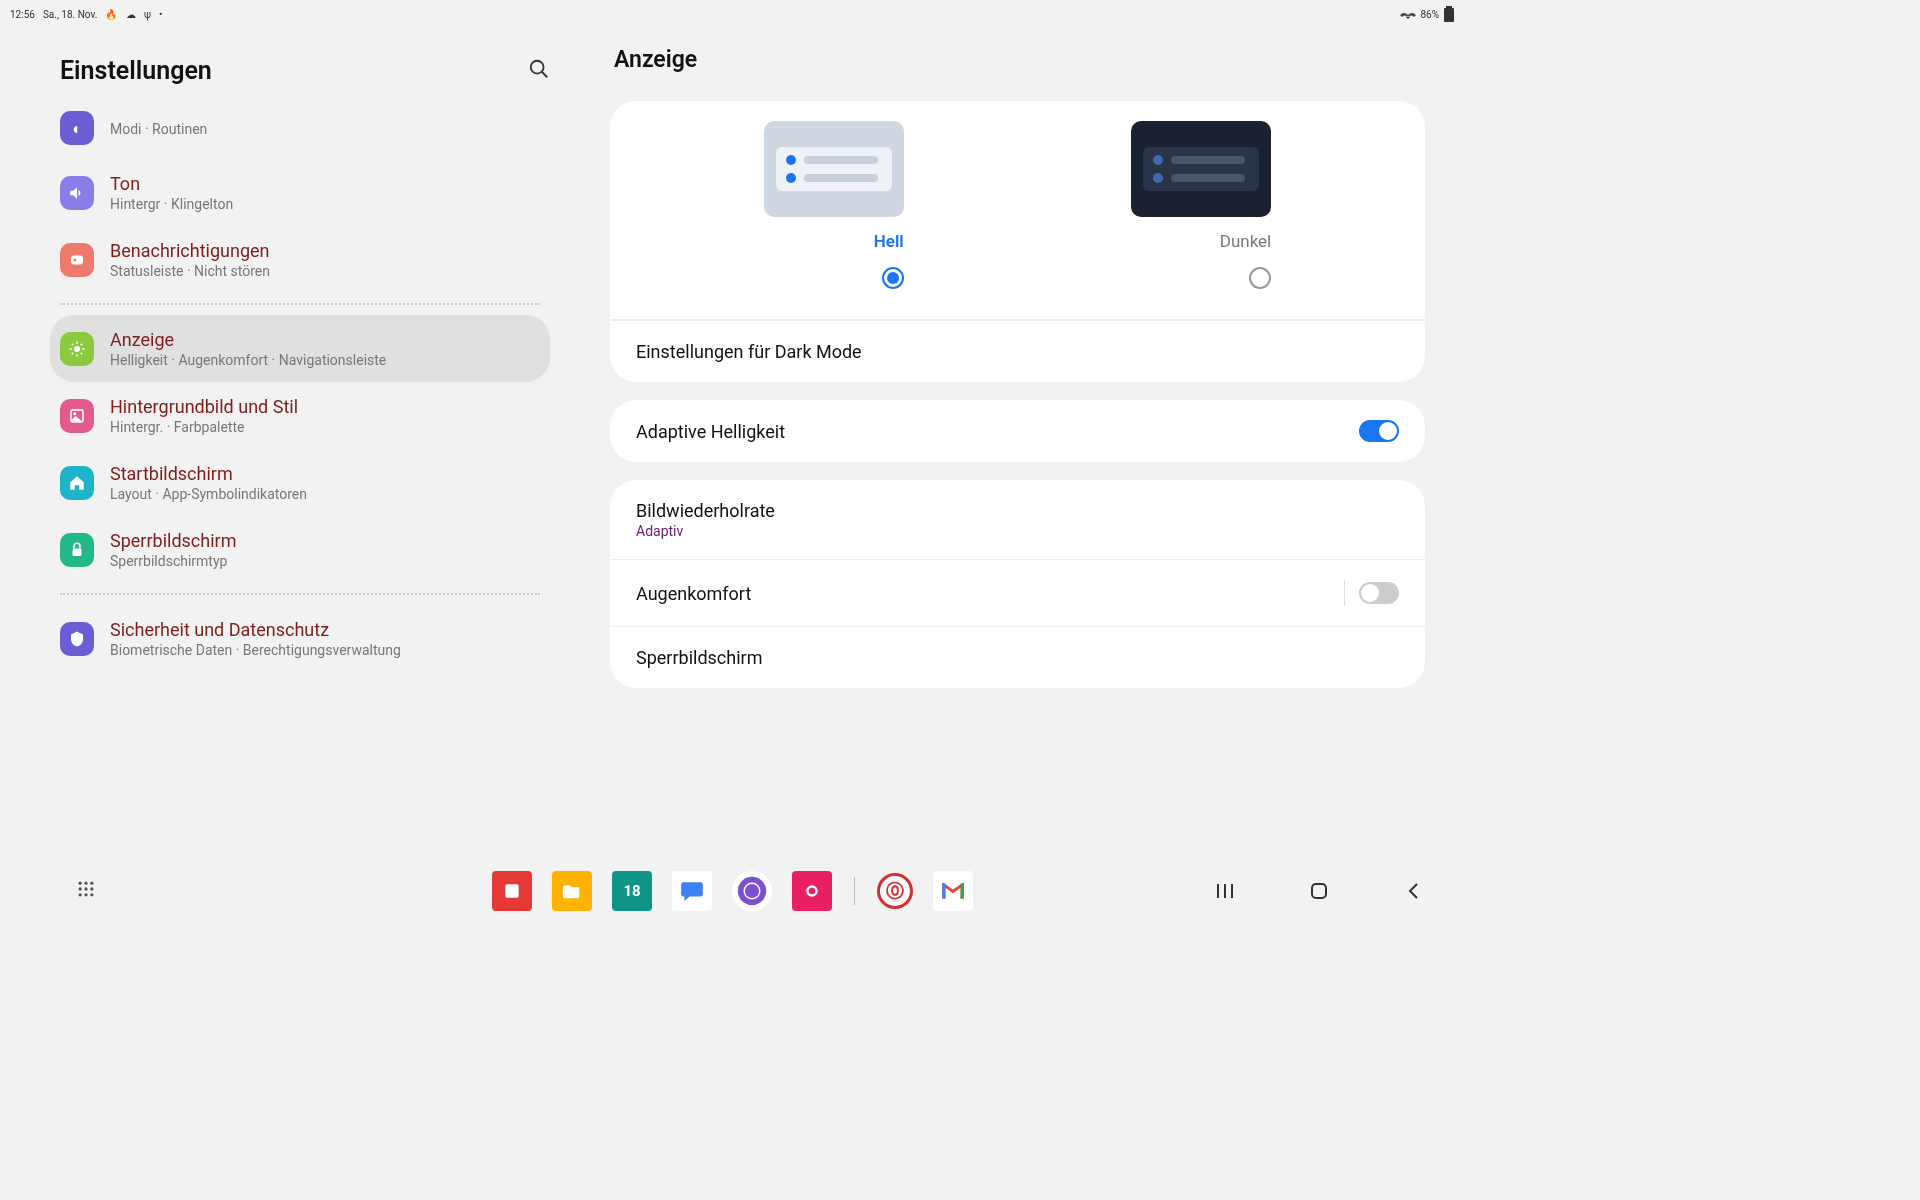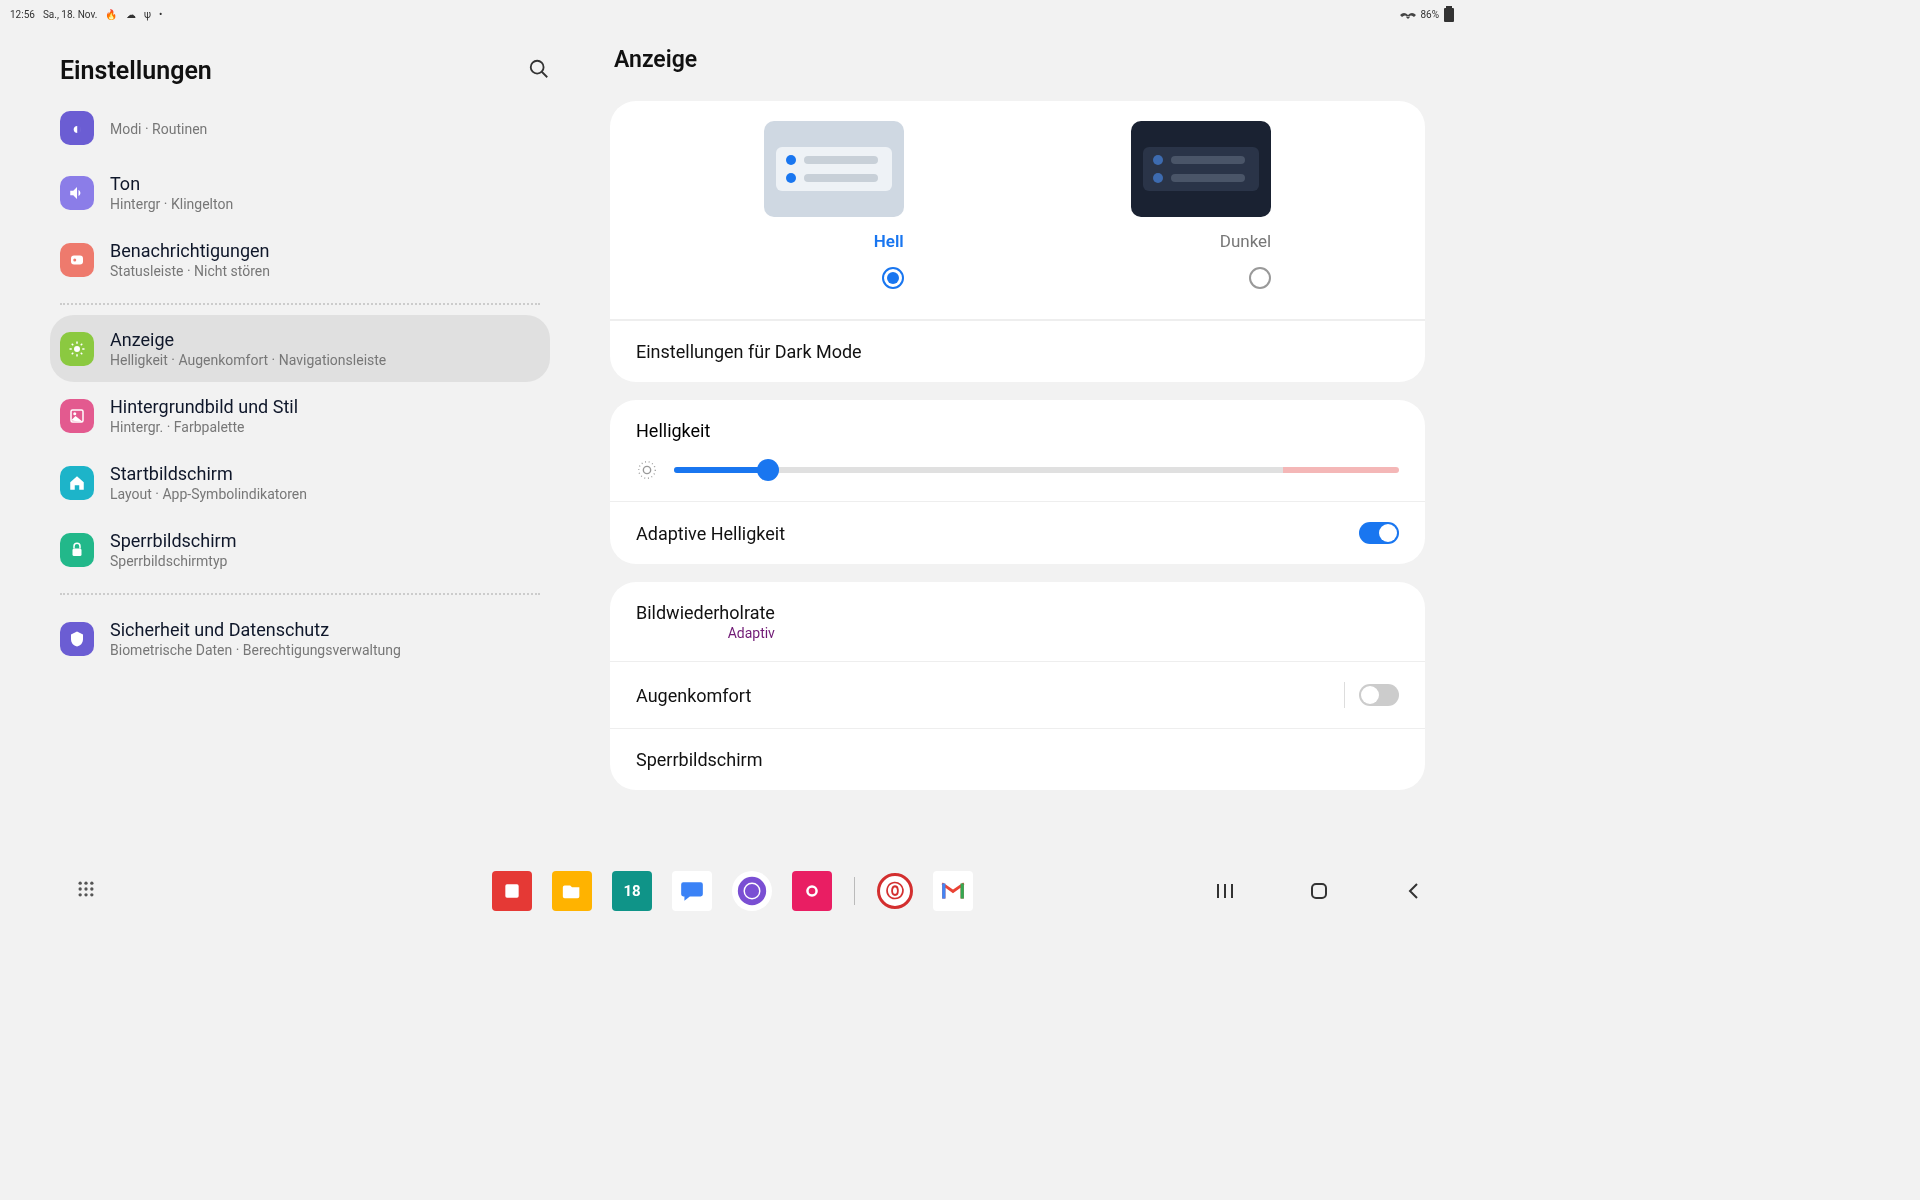--- a/index.html
+++ b/index.html
@@ -17,21 +17,21 @@
   .sidebar { width: 580px; padding: 18px 10px 0 10px; display: flex; flex-direction: column; }
   .sidebar-header { display: flex; justify-content: space-between; align-items: center; padding: 10px 20px 26px 50px; }
   .sidebar-title { font-size: 25px; font-weight: 600; color: #111; }
   .search-btn { background: none; border: none; cursor: pointer; }
   
   .sidebar-list { overflow-y: auto; flex: 1; padding: 0 20px 0 40px; }
   .sidebar-item { display: flex; align-items: center; padding: 14px 10px; border-radius: 24px; cursor: pointer; }
   .sidebar-item.selected { background: #e0e0e0; }
   .sidebar-icon { width: 34px; height: 34px; border-radius: 10px; margin-right: 16px; display: flex; align-items: center; justify-content: center; flex-shrink: 0; }
   .sidebar-text { display: flex; flex-direction: column; }
-  .sidebar-label { font-size: 18px; color: #0f172a; }
+  .sidebar-label { font-size: 18px; color: #7f1d1d; }
   .sidebar-sub { font-size: 14px; color: #777; margin-top: 2px; }
   .divider { border: none; border-top: 2px dotted #ccc; margin: 10px 10px; }
   
   
   .content { flex: 1; padding: 18px 40px 0 30px; overflow-y: auto; }
   .content-title { font-size: 23px; font-weight: 600; color: #111; margin-bottom: 28px; padding-left: 4px; }
   
   .card { background: #fff; border-radius: 26px; margin-bottom: 18px; }
   
   
@@ -43,21 +43,21 @@
   .preview-row { display: flex; align-items: center; gap: 8px; width: 92px; }
   .preview-dot { width: 10px; height: 10px; border-radius: 50%; }
   .preview-bar { height: 8px; border-radius: 4px; flex: 1; }
   .theme-label { margin-top: 14px; font-size: 17px; }
   .theme-label.active { color: #1976f0; font-weight: 600; }
   .theme-label.inactive { color: #777; }
   .radio { width: 22px; height: 22px; border-radius: 50%; margin-top: 16px; border: 2px solid #999; display: flex; align-items: center; justify-content: center; }
   .radio.checked { border-color: #1976f0; }
   .radio.checked::after { content: ''; width: 12px; height: 12px; border-radius: 50%; background: #1976f0; }
   
-  .setting-row { display: flex; justify-content: space-between; align-items: center; padding: 20px 26px; font-size: 18px; color: #111; border-top: 1px solid #eee; text-align: right; }
+  .setting-row { display: flex; justify-content: space-between; align-items: center; padding: 20px 26px; font-size: 18px; color: #111; border-top: 1px solid #eee; }
   .setting-row:first-child { border-top: none; }
   .setting-row .setting-text { display: flex; flex-direction: column; }
   .setting-value { font-size: 14px; color: #701a75; margin-top: 2px; }
   
   
   .brightness-section { padding: 20px 26px; }
   .brightness-title { font-size: 18px; margin-bottom: 18px; }
   .slider-row { display: flex; align-items: center; gap: 16px; }
   .sun-icon { color: #999; }
   .slider-track { flex: 1; height: 6px; background: linear-gradient(to right, #e0e0e0 0%, #e0e0e0 84%, #f4b7b7 84%, #f4b7b7 100%); border-radius: 3px; position: relative; }
@@ -257,35 +257,20 @@
           <span class="theme-label inactive">Dunkel</span>
           <span class="radio"></span>
         </div>
       </div>
       <div class="setting-row">
         <span>Einstellungen für Dark Mode</span>
       </div>
     </div>
 
     <div class="card">
-      <div class="brightness-section">
-        <div class="brightness-title">Helligkeit</div>
-        <div class="slider-row">
-          <svg class="sun-icon" width="22" height="22" viewBox="0 0 24 24" fill="none" stroke="#999" stroke-width="1.5">
-              <circle cx="12" cy="12" r="4"></circle>
-              <g stroke-dasharray="1 3">
-                <circle cx="12" cy="12" r="9"></circle>
-              </g>
-            </svg>
-          <div class="slider-track">
-            <div class="slider-fill" style="width:13%"></div>
-            <div class="slider-thumb" style="left:13%"></div>
-          </div>
-        </div>
-      </div>
       <div class="setting-row">
         <span>Adaptive Helligkeit</span>
         <div class="toggle on"></div>
       </div>
     </div>
 
     <div class="card">
       <div class="setting-row" style="border-top:none">
         <div class="setting-text">
           <span>Bildwiederholrate</span>

